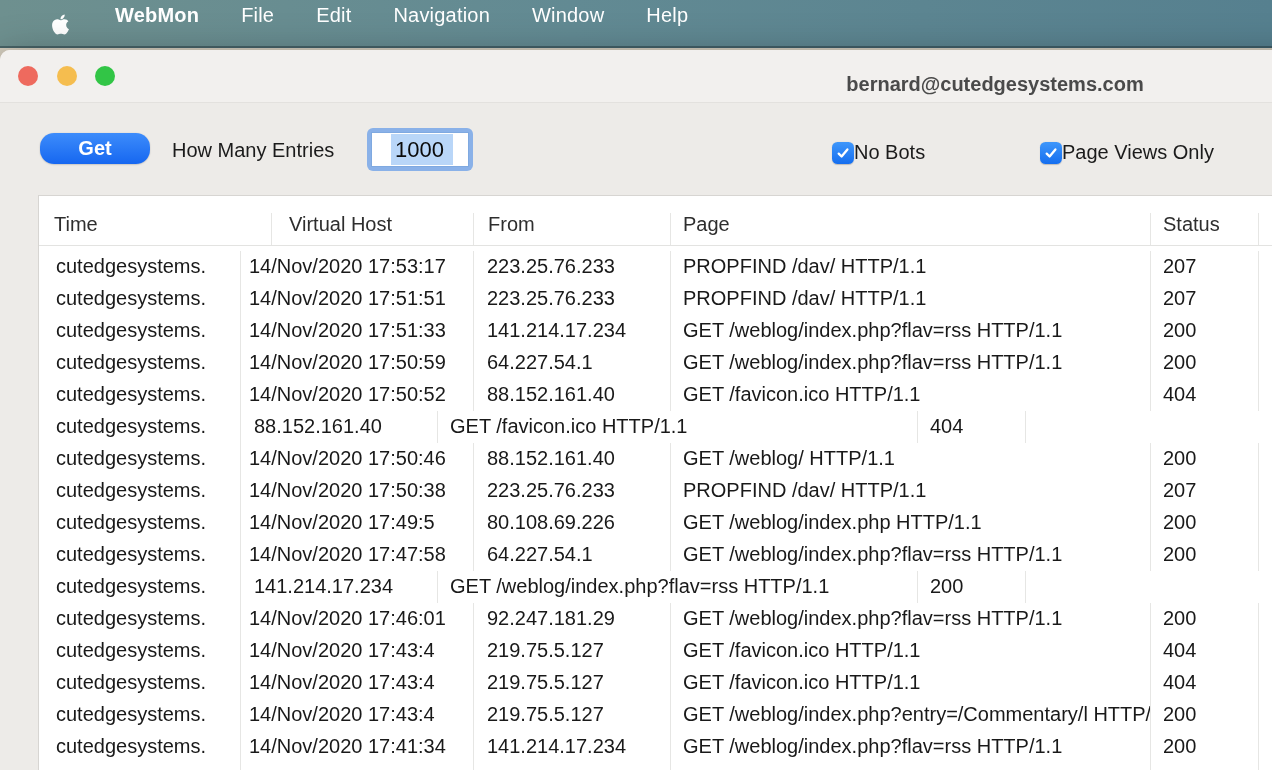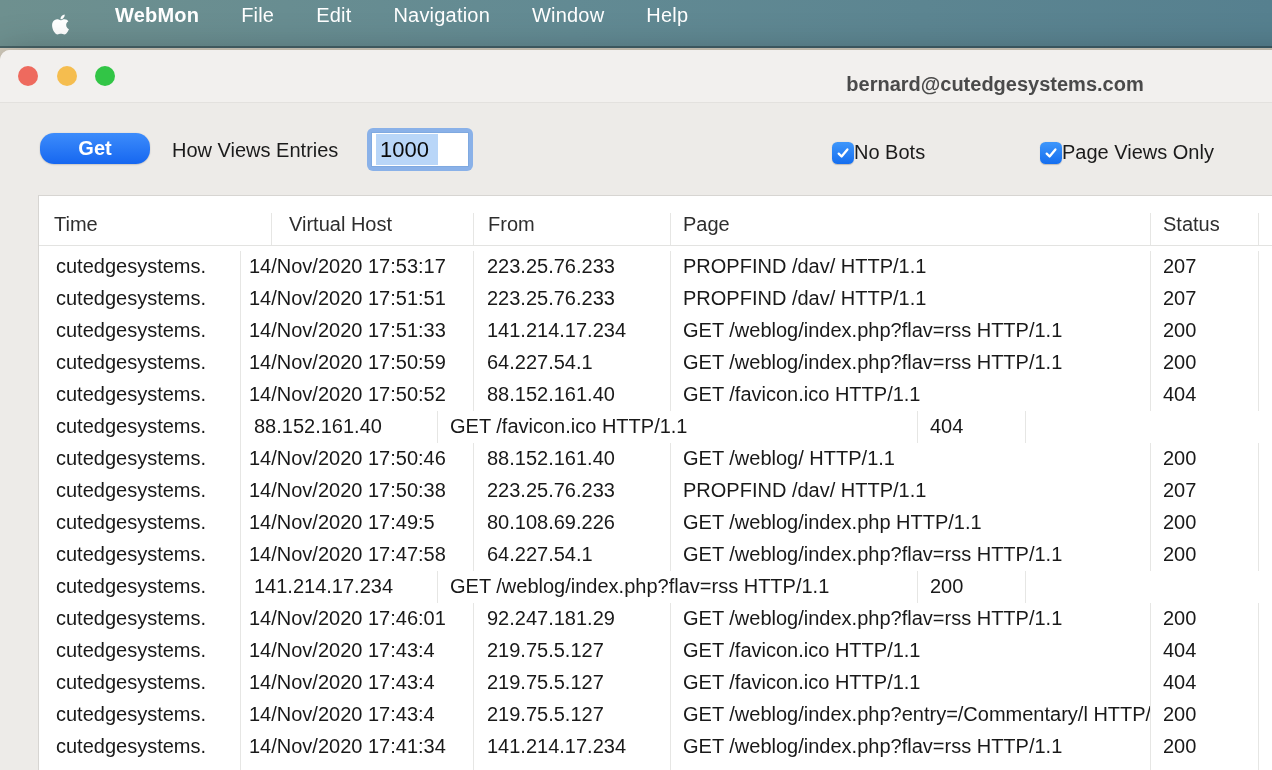--- a/index.html
+++ b/index.html
@@ -50,21 +50,21 @@
     background:linear-gradient(180deg,#3d8cfb,#1667f0);
     color:#fff; font-size:20px; font-weight:600; font-family:inherit;
     box-shadow:0 .5px 1.5px rgba(0,0,0,.25);
   }
   .entries-label {
     position:absolute; left:172px; top:0; height:91px; line-height:94px;
     font-size:20px; color:#1b1b1b;
   }
   .entries-field {
     position:absolute; left:367px; top:25px; width:106px; height:43px;
-    background:#8ab1e8; border-radius:6px; padding:4px;
+    background:#8ab1e8; border-radius:6px; padding:4px;text-align:center;
   }
   .entries-inner {
     width:98px; height:35px; background:#fff; border:1px solid #7fa9e0;
     line-height:33px; padding-left:4px; overflow:hidden;
   }
   .sel {
     display:inline-block; background:#b9d6f8; height:31px; line-height:31px;
     margin-top:1px; padding:0 9px 0 4px;
     font-size:22px; color:#0a0a0a; vertical-align:top;
   }
@@ -126,21 +126,21 @@
 
   <div class="titlebar">
     <div class="light close"></div>
     <div class="light min"></div>
     <div class="light max"></div>
     <div class="win-title">bernard@cutedgesystems.com</div>
   </div>
 
   <div class="toolbar">
     <button class="get-btn">Get</button>
-    <div class="entries-label">How Views Entries</div>
+    <div class="entries-label">How Many Entries</div>
     <div class="entries-field">
       <div class="entries-inner">
         <span class="sel">1000</span>
       </div>
     </div>
     <div class="checkbox-group nobots">
       <div class="checkbox">
         <svg viewBox="0 0 14 14">
             <polyline points="2.7,7.6 5.6,10.5 11.4,3.4" fill="none" stroke="#fff" stroke-width="2.3" stroke-linecap="round" stroke-linejoin="round"></polyline>
           </svg>

